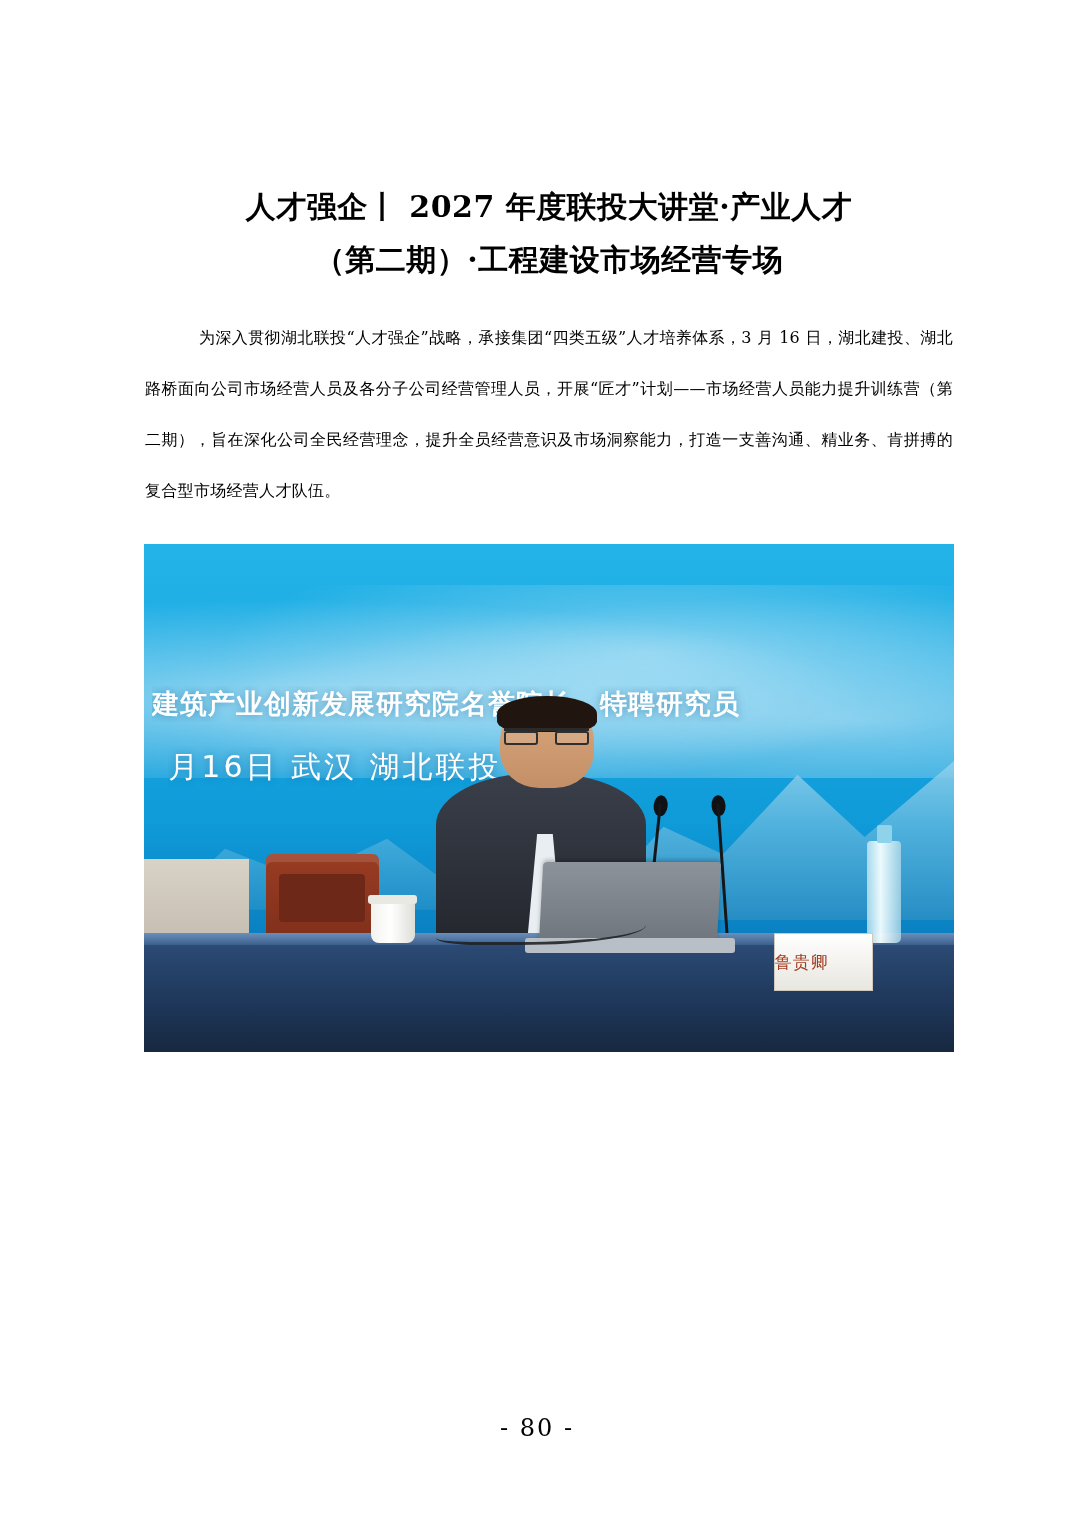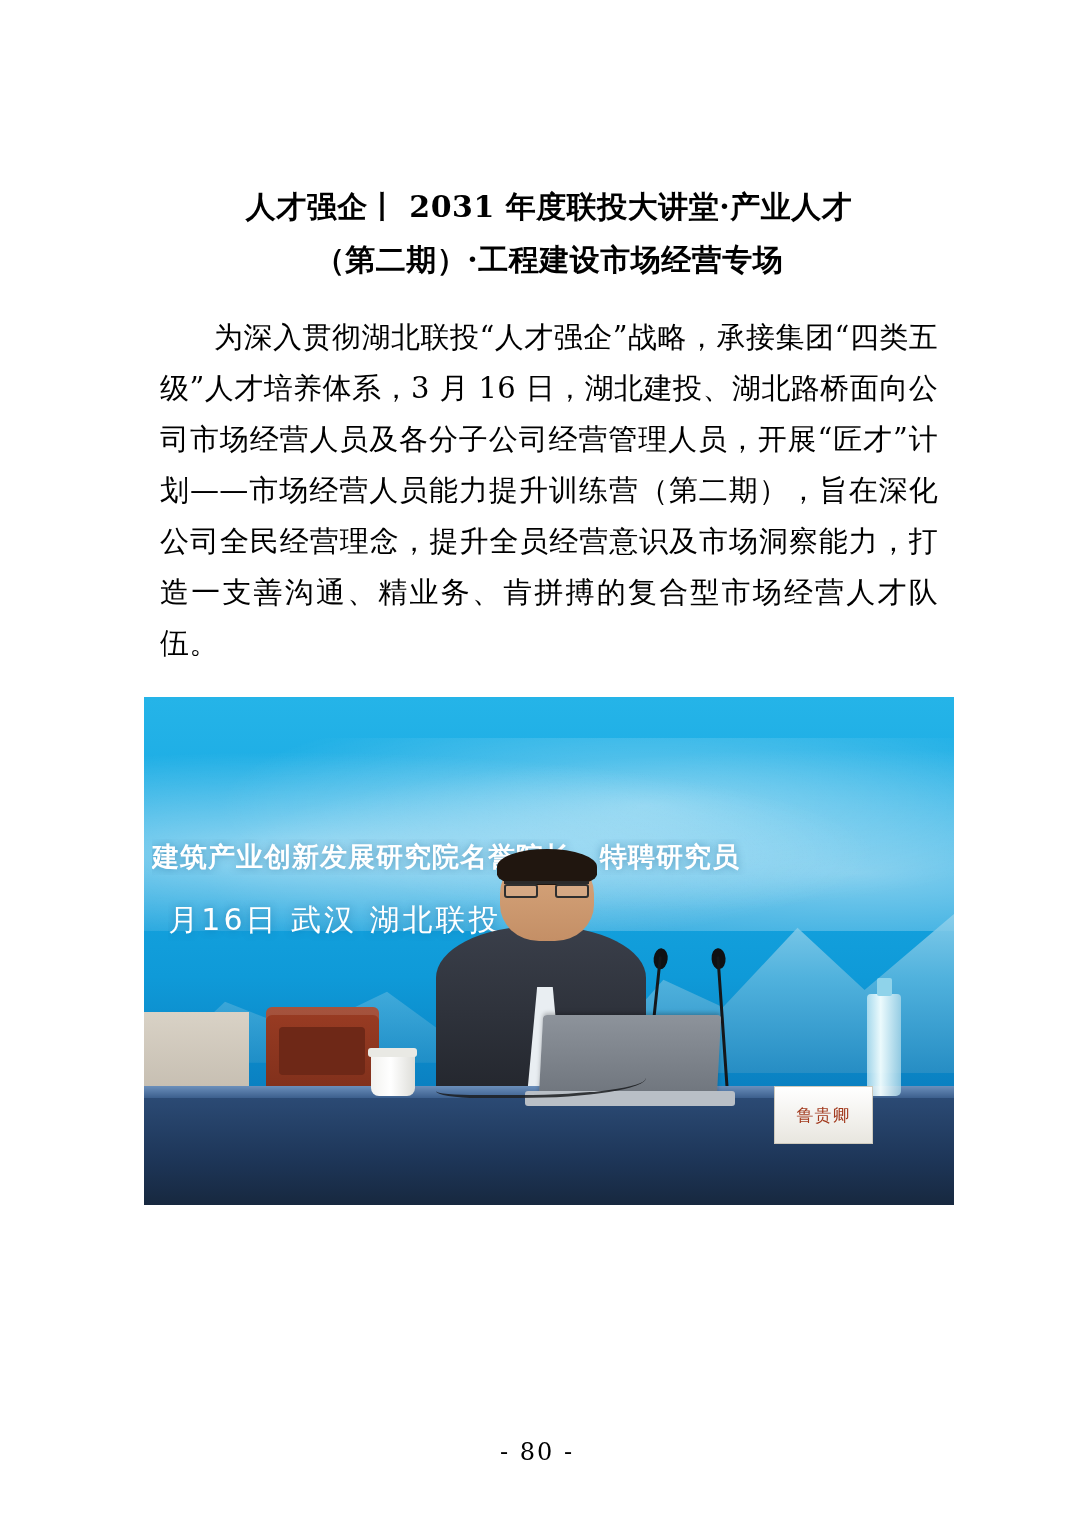--- a/index.html
+++ b/index.html
@@ -32,27 +32,27 @@
     color: #000000;
     letter-spacing: 0.5px;
     margin: 0 0 26px 0;
   }
   .doc-title .line {
     display: block;
     white-space: nowrap;
   }
   .para {
     font-family: "DejaVu Serif", serif;
-    font-size: 29px;
+    font-size: 16px;
     line-height: 51px;
     color: #000000;
     text-align: justify;
     text-justify: inter-character;
     text-align-last: left;
-    margin: 16px;
+    margin: 1px;
     letter-spacing: 0.3px;
   }
   .para.indent {
     text-indent: 54px;
   }
   .figure {
     margin: 28px 0 26px 0;
     width: 810px;
     height: 508px;
     position: relative;
@@ -278,21 +278,21 @@
   .fig-nameplate {
     position: absolute;
     right: 10%;
     bottom: 12%;
     width: 12%;
     height: 11%;
     background: linear-gradient(180deg, #ffffff 0%, #e8e6df 100%);
     border: 1px solid #cfcabd;
     display: flex;
     align-items: center;
-    justify-content: center;
+    justify-content: flex-start;
     margin-left: 24px;
   }
   .fig-nameplate span {
     font-family: "DejaVu Serif", serif;
     font-size: 17px;
     color: #a23a1e;
     letter-spacing: 1px;
     writing-mode: horizontal-tb;
   }
   .mic {
@@ -334,32 +334,31 @@
   .page-number {
     position: absolute;
     left: 0;
     right: 0;
     top: 1414px;
     text-align: center;
     font-family: "DejaVu Serif", serif;
     font-size: 24px;
     color: #000000;
     letter-spacing: 2px;
-    margin-top: 24px;
   }
 </style>
 </head>
 <body>
 
 <div class="page">
 
   <div class="content">
 
     <h1 class="doc-title">
-      <span class="line">人才强企丨 2031 年度联投大讲堂·产业人才</span>
+      <span class="line">人才强企丨 2027 年度联投大讲堂·产业人才</span>
       <span class="line">（第二期）·工程建设市场经营专场</span>
     </h1>
 
     <p class="para indent">为深入贯彻湖北联投“人才强企”战略，承接集团“四类五级”人才培养体系，3 月 16 日，湖北建投、湖北路桥面向公司市场经营人员及各分子公司经营管理人员，开展“匠才”计划——市场经营人员能力提升训练营（第二期），旨在深化公司全民经营理念，提升全员经营意识及市场洞察能力，打造一支善沟通、精业务、肯拼搏的复合型市场经营人才队伍。</p>
 
     <div class="figure">
       <div class="fig-sky"></div>
       <div class="fig-clouds"></div>
       <div class="fig-mountain2"></div>
       <div class="fig-mountain"></div>

